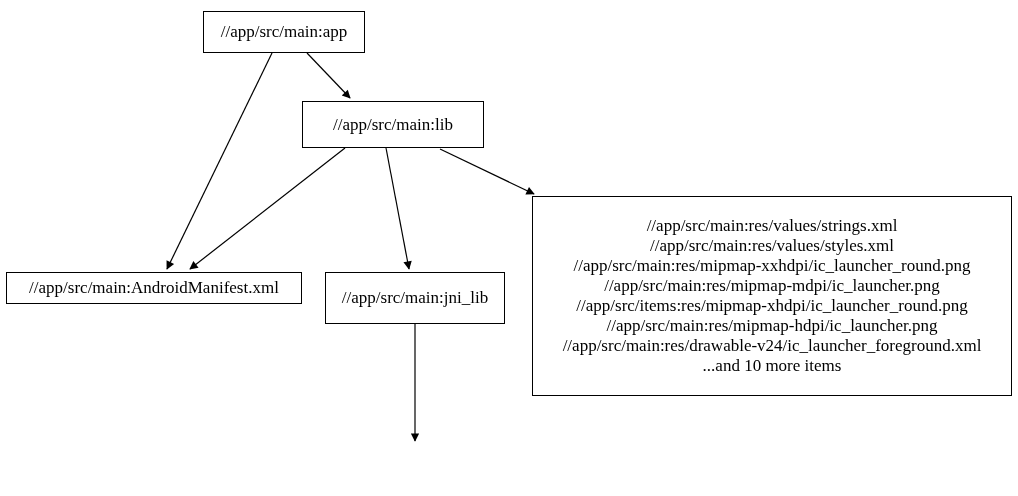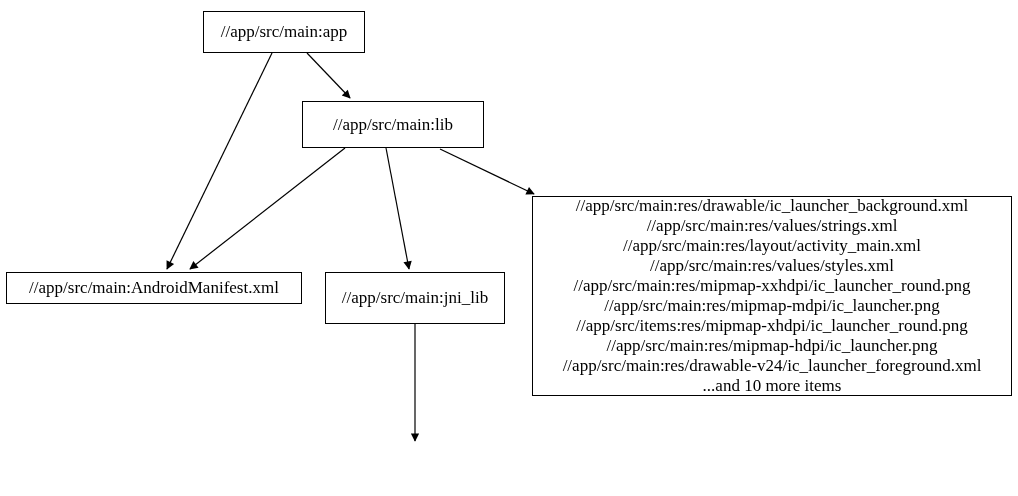--- a/index.html
+++ b/index.html
@@ -73,23 +73,21 @@
 
   <div class="node node-manifest">
     <span>//app/src/main:AndroidManifest.xml</span>
   </div>
 
   <div class="node node-jni-lib">
     <span>//app/src/main:jni_lib</span>
   </div>
 
   <div class="node node-resources multiline">
-    <span class="res-line">//app/src/main:res/drawable/ic_launcher_background.xml</span>
     <span class="res-line">//app/src/main:res/values/strings.xml</span>
-    <span class="res-line">//app/src/main:res/layout/activity_main.xml</span>
     <span class="res-line">//app/src/main:res/values/styles.xml</span>
     <span class="res-line">//app/src/main:res/mipmap-xxhdpi/ic_launcher_round.png</span>
     <span class="res-line">//app/src/main:res/mipmap-mdpi/ic_launcher.png</span>
     <span class="res-line">//app/src/items:res/mipmap-xhdpi/ic_launcher_round.png</span>
     <span class="res-line">//app/src/main:res/mipmap-hdpi/ic_launcher.png</span>
     <span class="res-line">//app/src/main:res/drawable-v24/ic_launcher_foreground.xml</span>
     <span class="res-line">...and 10 more items</span>
   </div>
 
 

